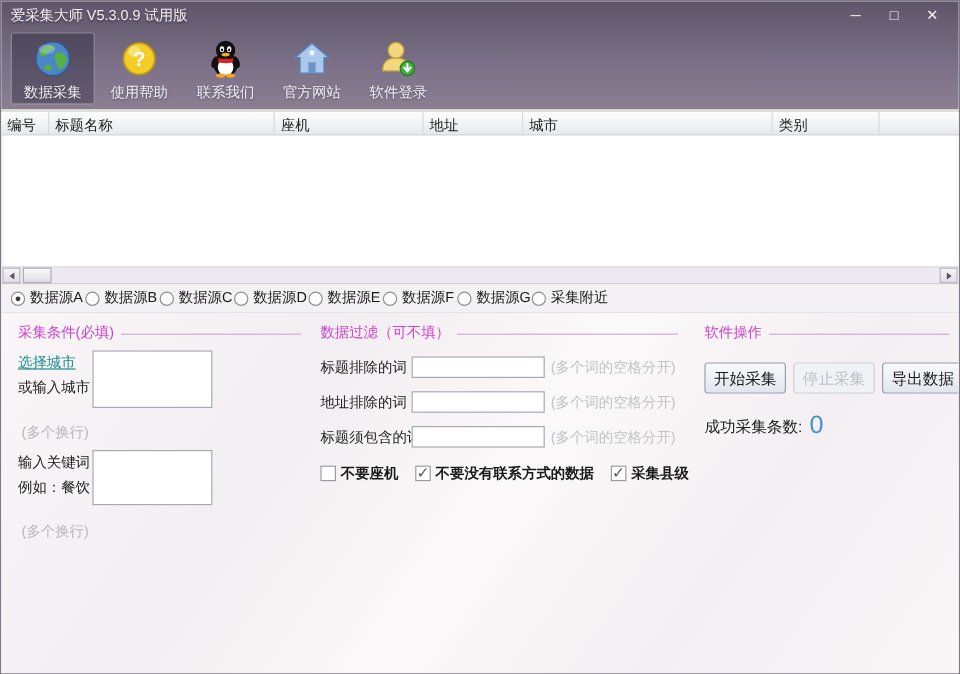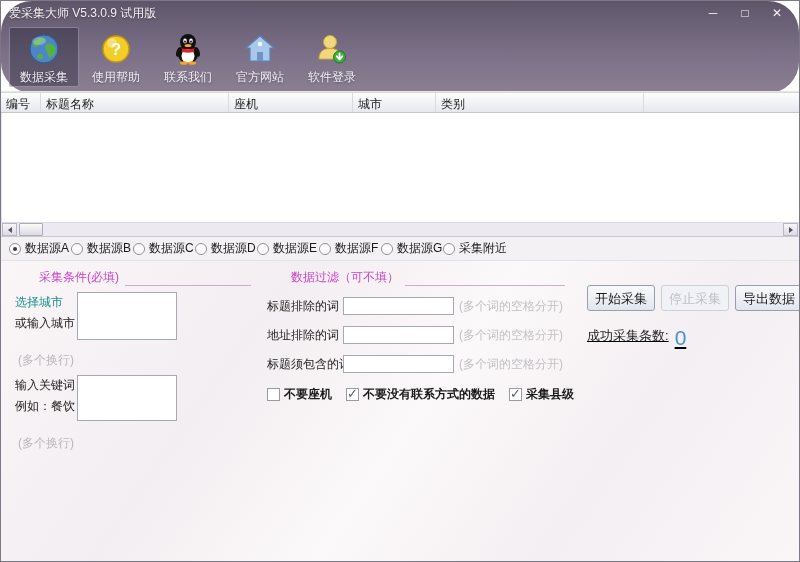--- a/index.html
+++ b/index.html
@@ -10,21 +10,20 @@
     width:800px; height:562px;
     border:1px solid #7c7886;
     display:flex; flex-direction:column;
     background:#fff; position:relative; overflow:hidden;
   }
 
   
   .chrome {
     background: linear-gradient(180deg, #5e5569 0%, #6d6379 28%, #7d7289 62%, #8c7f92 100%);
     flex:0 0 auto;
-    border-radius:31px;
   }
   .titlebar { height:24px; display:flex; align-items:center; padding:0 8px; }
   .title-text { color:#f2f0f5; font-size:12px; text-shadow:0 1px 2px rgba(0,0,0,.4); }
   .win-controls { margin-left:auto; display:flex; align-items:center; gap:16px; padding-right:6px; }
   .win-btn { color:#f5f3f7; font-size:12px; width:16px; text-align:center; cursor:default; line-height:16px; }
 
   .toolbar { height:66px; display:flex; align-items:flex-start; padding:2px 0 0 8px; gap:2px; }
   .tool-btn {
     width:70px; height:60px; display:flex; flex-direction:column; align-items:center;
     justify-content:flex-start; padding-top:3px; border:1px solid transparent; border-radius:2px;
@@ -66,28 +65,28 @@
   .radio-circle.checked::after { content:""; position:absolute; left:3px; top:3px; width:4px; height:4px; border-radius:50%; background:#3a3a40; }
   .radio-label { font-size:12px; color:#1a1a1a; white-space:nowrap; }
 
   
   .bottom-panel {
     flex:1 1 auto; display:flex;
     background: linear-gradient(125deg, #faf5f7 0%, #f3eef1 30%, #fcf9fa 52%, #f4eff2 74%, #faf5f7 100%);
     overflow:hidden;
   }
   .group { padding-top:8px; }
-  .group-hd { display:flex; align-items:flex-end;margin-left:24px; }
+  .group-hd { display:flex; align-items:center; }
   .group-title { font-size:12px; color:#cc44cc; white-space:nowrap; }
   .group-line { flex:1; height:1px; background:#cfaccf; margin:1px 8px 0 6px; }
 
   .grp-left { width:258px; padding-left:14px; }
   .cond-row { display:flex; margin-top:6px; }
   .cond-labels { width:62px; padding-top:2px; }
-  .city-link { color:#1b8f8f; font-size:12px; display:inline-block; cursor:pointer; }
+  .city-link { color:#1b8f8f; text-decoration:underline; font-size:12px; display:inline-block; cursor:pointer; }
   .cond-label { color:#222; font-size:12px; margin-top:4px; }
   .hint-gray { color:#b9b7bb; font-size:12px; margin-top:20px;text-align:center; }
   .cond-textarea { width:100px; height:48px; border:1px solid #a7a9b2; background:#fff; resize:none; font-family:inherit; font-size:12px; padding:2px; }
   .cond-textarea.second { height:46px; }
 
   .grp-mid { width:314px; padding-left:8px; }
   .filter-row { display:flex; align-items:center; margin-top:11px; }
   .filter-label { width:76px; font-size:12px; color:#222; white-space:nowrap; }
   .filter-input { width:111px; height:18px; border:1px solid #a7a9b2; background:#fff; font-family:inherit; font-size:12px; padding:0 2px; }
   .filter-hint { color:#c3c1c5; font-size:12px; margin-left:5px; white-space:nowrap; }
@@ -98,21 +97,21 @@
   .check-label { font-size:12px; color:#1a1a1a; white-space:nowrap; }
 
   .grp-right { flex:1; padding-left:14px; min-width:0; overflow:hidden; }
   .ops-buttons { display:flex; margin-top:16px; gap:6px; white-space:nowrap; }
   .op-btn {
     font-size:13px; color:#1a1a1a; padding:4px 7px; height:26px;
     background:linear-gradient(180deg,#f8f9fb 0%, #eef1f5 45%, #e1e6ee 100%);
     border:1px solid #94a0b0; border-radius:3px; white-space:nowrap; flex:0 0 auto; cursor:default;
   }
   .op-btn.disabled { color:#bcc0c8; background:#f1f2f5; border-color:#ccd0d8; }
-  .count-row { display:flex; align-items:flex-start; margin-top:16px;text-decoration:underline; }
+  .count-row { display:flex; align-items:flex-end; margin-top:16px; }
   .count-label { font-size:13px; color:#222; }
   .count-value { font-size:21px; color:#4a90c8; margin-left:6px; line-height:21px; }
 </style>
 </head>
 <body>
 
 <div class="window">
 
   <div class="chrome">
     <div class="titlebar">
@@ -189,20 +188,21 @@
         <span class="tool-label">软件登录</span>
       </div>
     </div>
     <div class="toolbar-sep"></div>
   </div>
 
   <div class="table-header">
     <div class="th">编号</div>
     <div class="th">标题名称</div>
     <div class="th">座机</div>
+    <div class="th">地址</div>
     <div class="th">城市</div>
     <div class="th">类别</div>
   </div>
   <div class="table-body"></div>
 
   <div class="hscroll">
     <span class="scroll-arrow left">
         <span class="tri-left"></span>
       </span>
     <span class="scroll-thumb"></span>
@@ -301,20 +301,24 @@
           <span class="check-label">不要没有联系方式的数据</span>
         </span>
         <span class="check-item">
           <span class="checkbox checked"></span>
           <span class="check-label">采集县级</span>
         </span>
       </div>
     </div>
 
     <div class="group grp-right">
+      <div class="group-hd">
+        <span class="group-title">软件操作</span>
+        <span class="group-line"></span>
+      </div>
       <div class="ops-buttons">
         <button class="op-btn">开始采集</button>
         <button class="op-btn disabled">停止采集</button>
         <button class="op-btn">导出数据</button>
 
       </div>
       <div class="count-row">
         <span class="count-label">成功采集条数:</span>
         <span class="count-value">0</span>
       </div>

